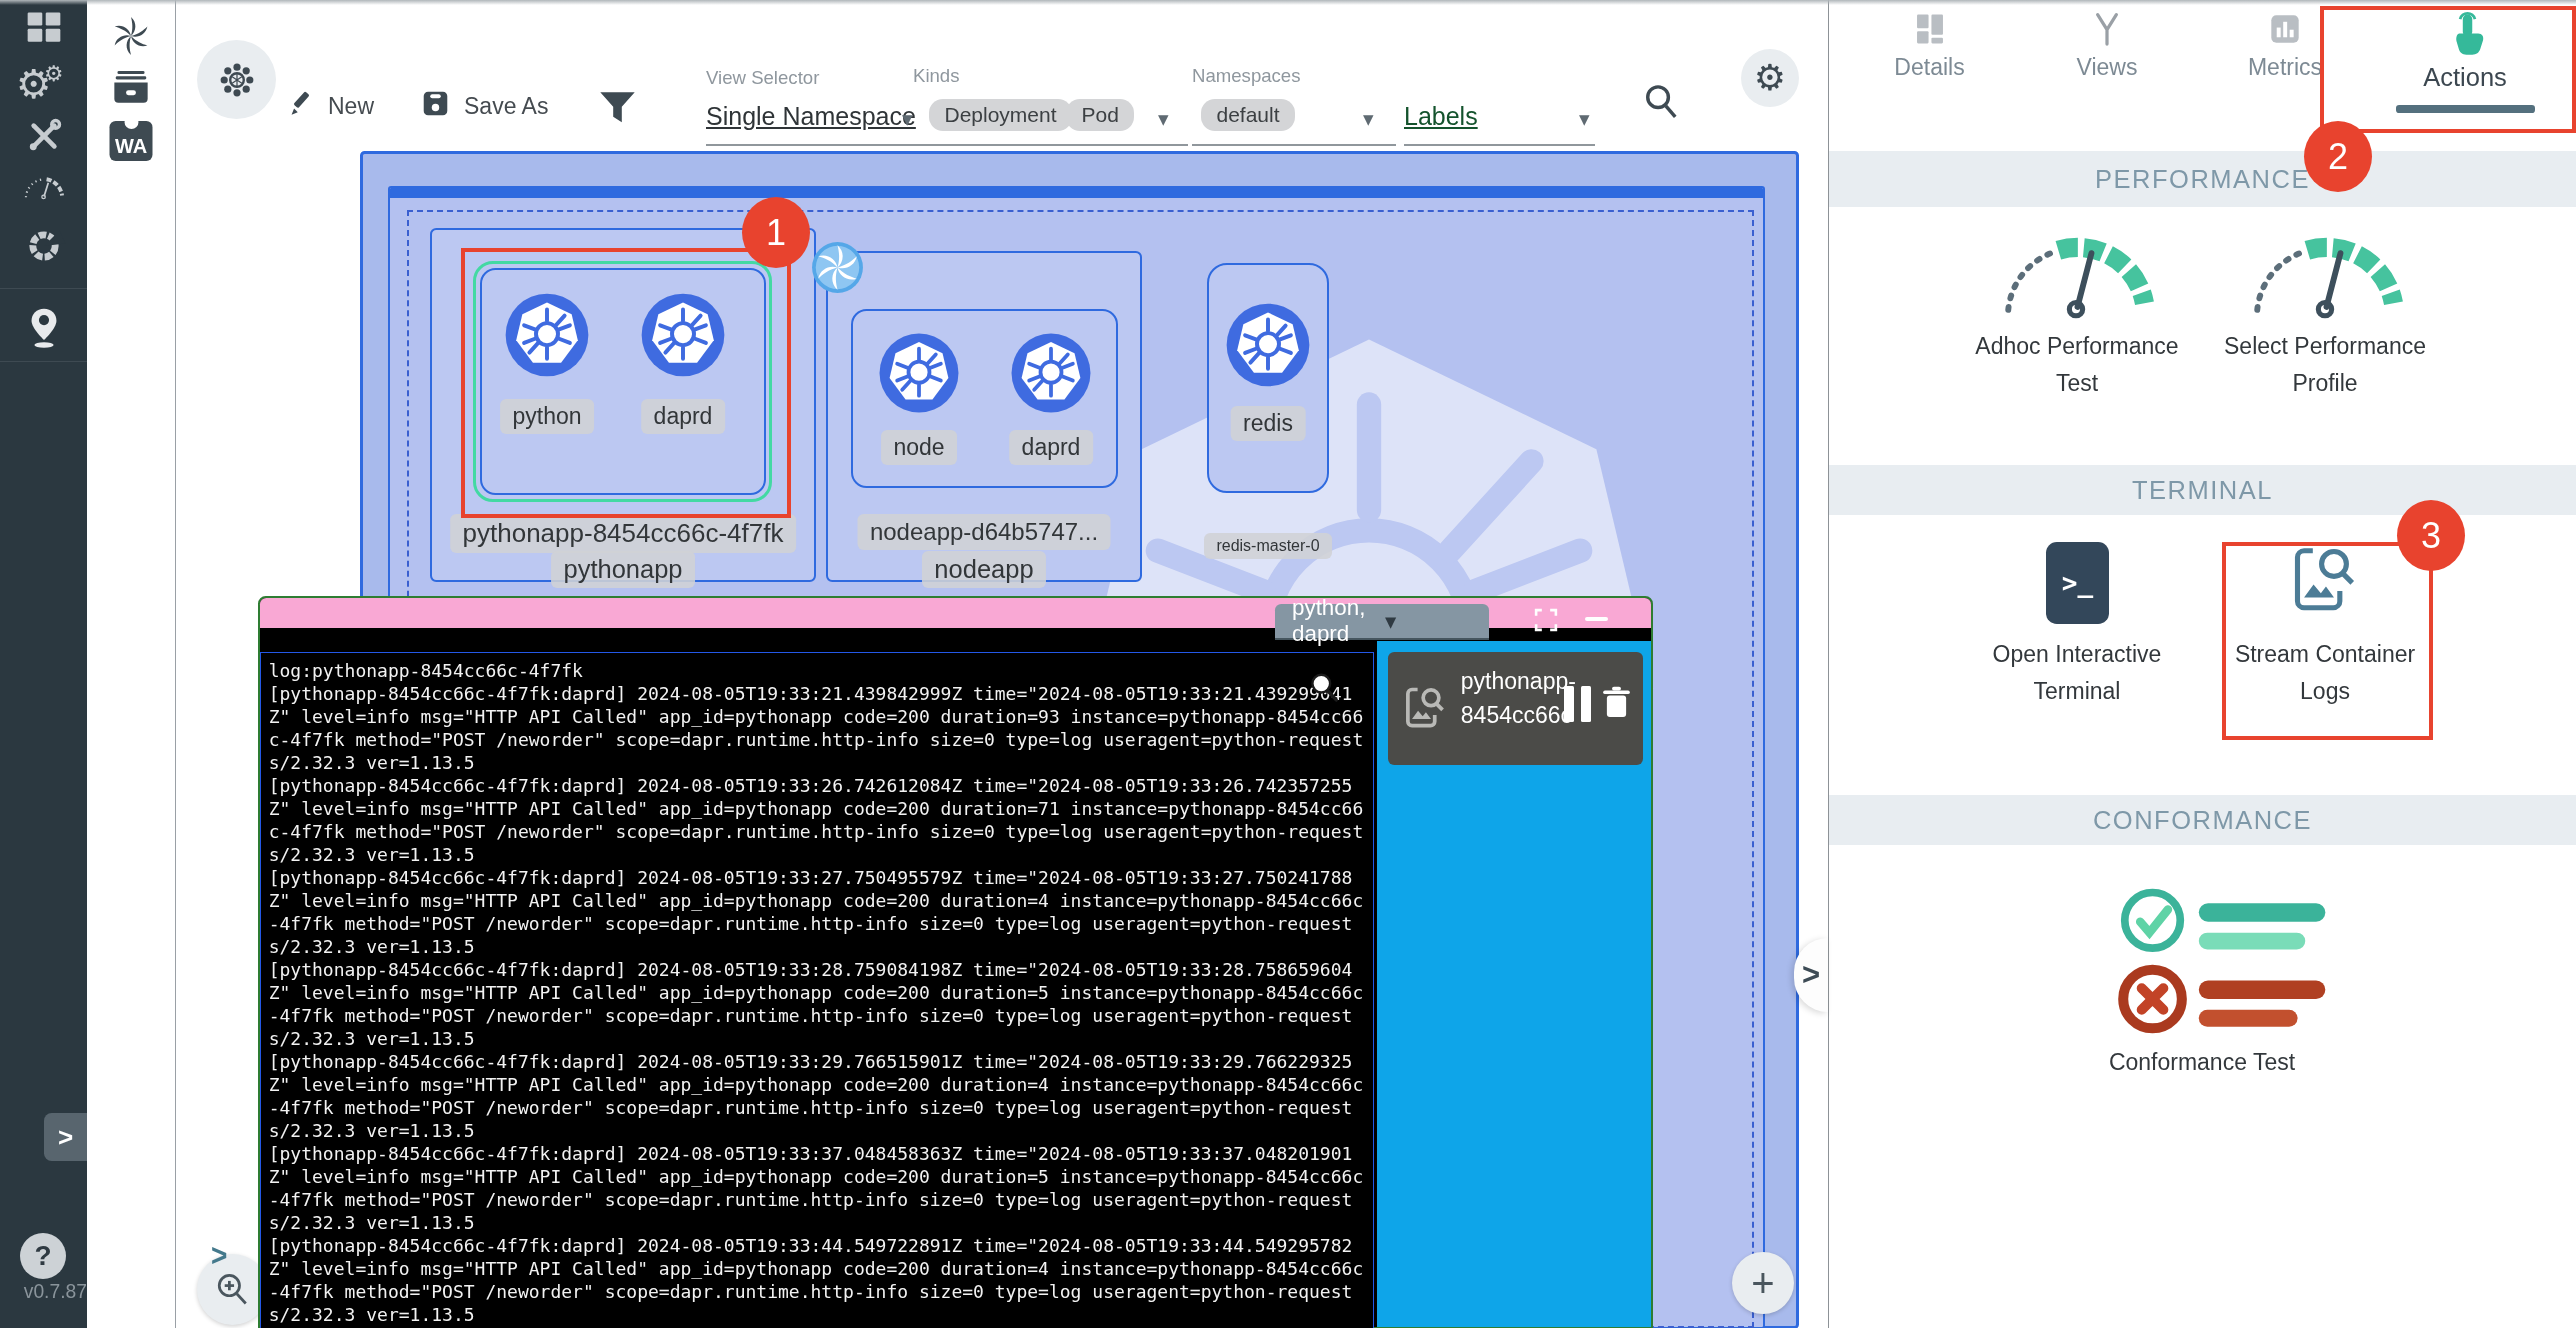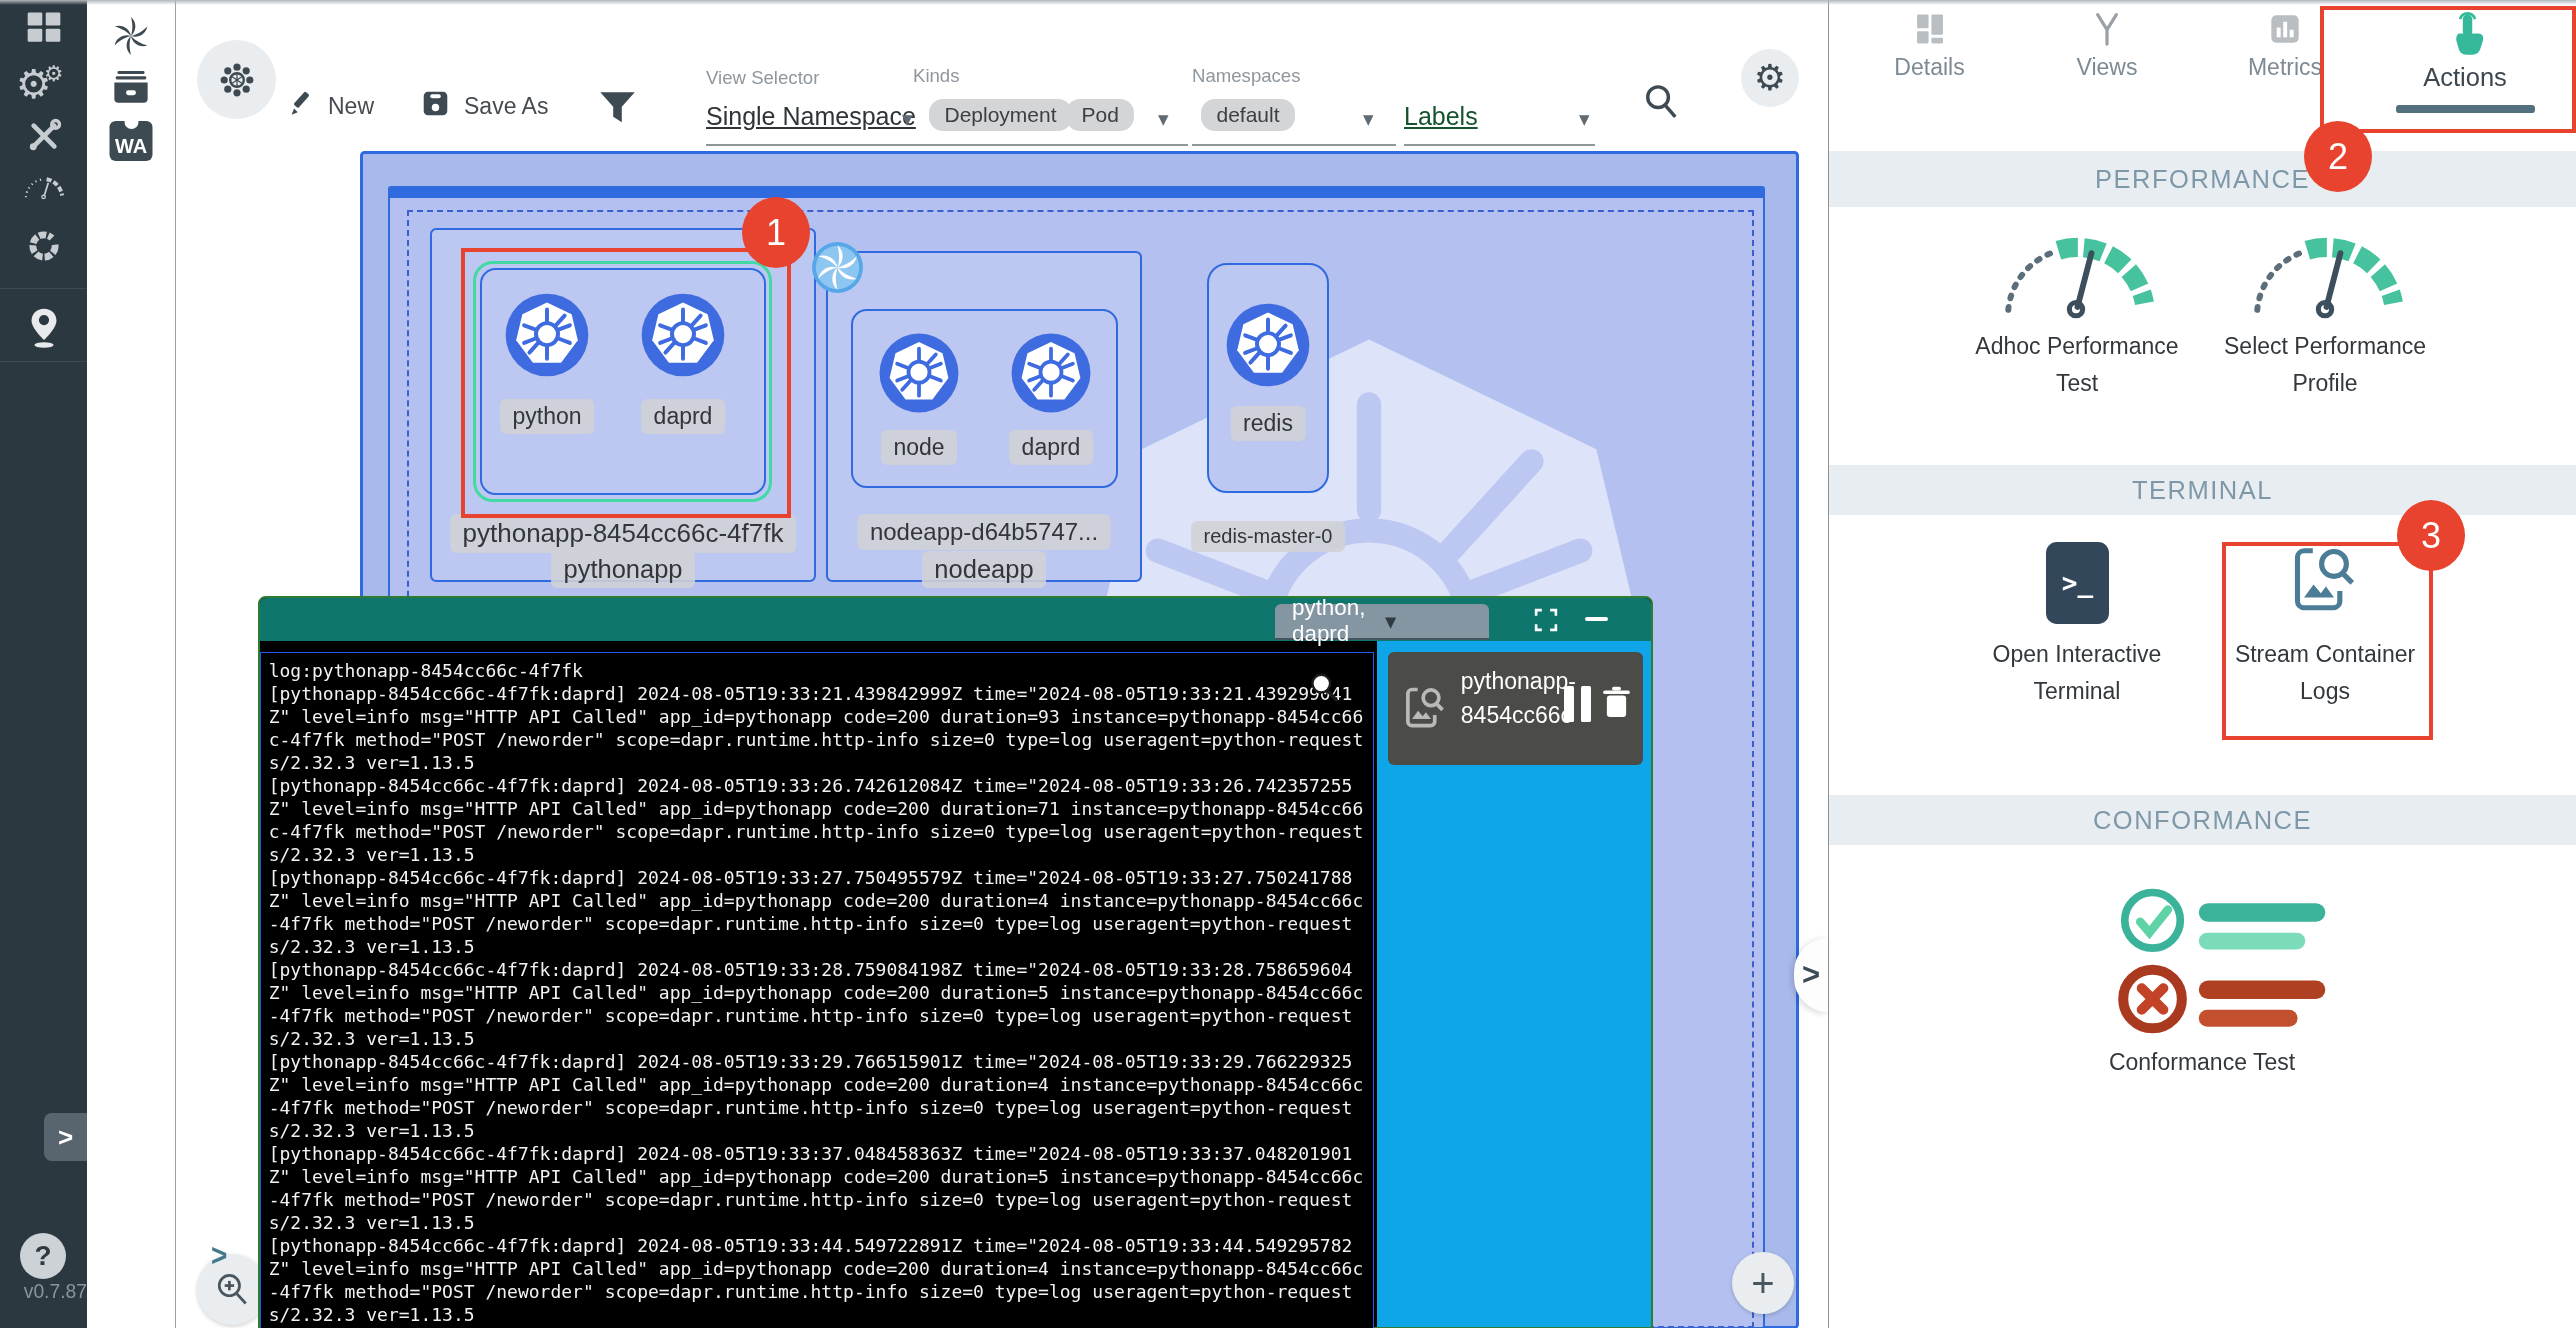--- a/index.html
+++ b/index.html
@@ -39,21 +39,21 @@
   .chip{position:absolute;transform:translateX(-50%);background:rgba(208,210,213,.88);border-radius:6.2px;padding:3.9px 12.4px;
         font-size:23px;color:#323639;white-space:nowrap;}
   .kcirc{position:absolute;width:88px;height:88px;transform:translate(-50%,-50%);}
   .badge{position:absolute;background:#e8432e;border-radius:50%;color:#fff;display:flex;align-items:center;justify-content:center;
          font-size:36px;z-index:12;}
   .redbox{position:absolute;border:4.6px solid #e8432e;z-index:11;}
 
   
   .term{left:258px;top:596px;width:1395px;height:733px;border:2.3px solid #2e7d32;border-radius:7.7px 7.7px 0 0;z-index:20;
         box-sizing:border-box;background:#000;}
-  .term-head{position:absolute;left:0;top:0;width:100%;height:43px;background:#0f766e;border-radius:6.2px 6.2px 0 0;}
+  .term-head{position:absolute;left:0;top:0;width:100%;height:30px;background:#f9a8d4;border-radius:6.2px 6.2px 0 0;}
   .term-dd{position:absolute;left:1015px;top:6.2px;width:214px;height:36px;background:#8596a3;border-radius:6.2px 6.2px 0 0;
            border-bottom:2.3px solid #46565f;box-sizing:border-box;display:flex;align-items:center;padding:0 10.8px 0 17px;}
   .term-dd span{color:#fff;font-size:22.4px;flex:1;}
   .logwrap{position:absolute;left:0;top:54px;width:1114px;height:686px;background:#000;border:1.5px solid #2458e8;box-sizing:border-box;
            padding:6.2px 7.7px;overflow:hidden;}
   .logline{font-family:"DejaVu Sans Mono",monospace;font-size:18px;line-height:23px;color:#f2f2f2;
            white-space:pre-wrap;word-break:break-all;}
   .sess{position:absolute;left:1117px;top:43px;right:0;bottom:0;background:#0ea5e9;}
   .sess-entry{position:absolute;left:10.8px;top:10.8px;width:255px;height:113px;background:#4b4b48;border-radius:6.2px;}
   .sess-entry .txt{position:absolute;left:73px;top:12.4px;color:#fff;font-size:23px;line-height:34px;}
@@ -326,21 +326,21 @@
           <line x1="24" y1="39" x2="37" y2="44"></line>
           <line x1="63" y1="54" x2="76" y2="59"></line>
           <line x1="30" y1="70" x2="40" y2="59"></line>
           <line x1="60" y1="39" x2="70" y2="28"></line>
           <line x1="24" y1="59" x2="37" y2="54"></line>
           <line x1="63" y1="44" x2="76" y2="39"></line>
         </g>
       </g>
     </svg></div>
 <div class="chip" style="left:1268px;top:406px;z-index:6">redis</div>
-<div class="chip" style="left:1268px;top:521px;font-size:20px;z-index:6">redis-master-0</div>
+<div class="chip" style="left:1268px;top:533px;font-size:16px;z-index:6">redis-master-0</div>
 
 <div class="abs term">
   <div class="term-head">
     <div class="term-dd">
       <span>python, daprd</span>
       <span class="caret" style="color:#2f3a42">▾</span>
     </div>
     <div style="position:absolute;left:1273px;top:9.3px;width:26px;height:26px"><svg viewBox="0 0 100 100" width="100%" height="100%" fill="none" stroke="#fff" stroke-width="10">
           <path d="M12 34 V12 H34 M66 12 H88 V34 M88 66 V88 H66 M34 88 H12 V66"></path>
         </svg></div>

